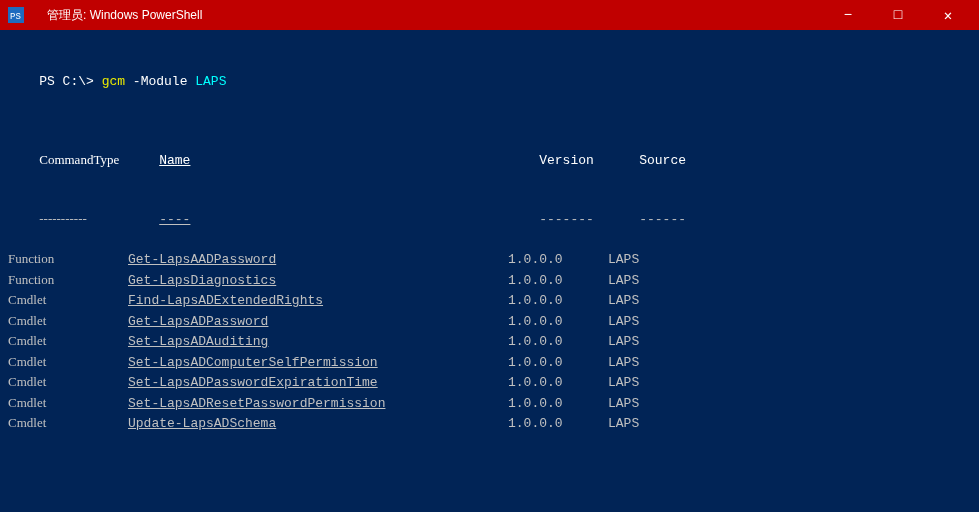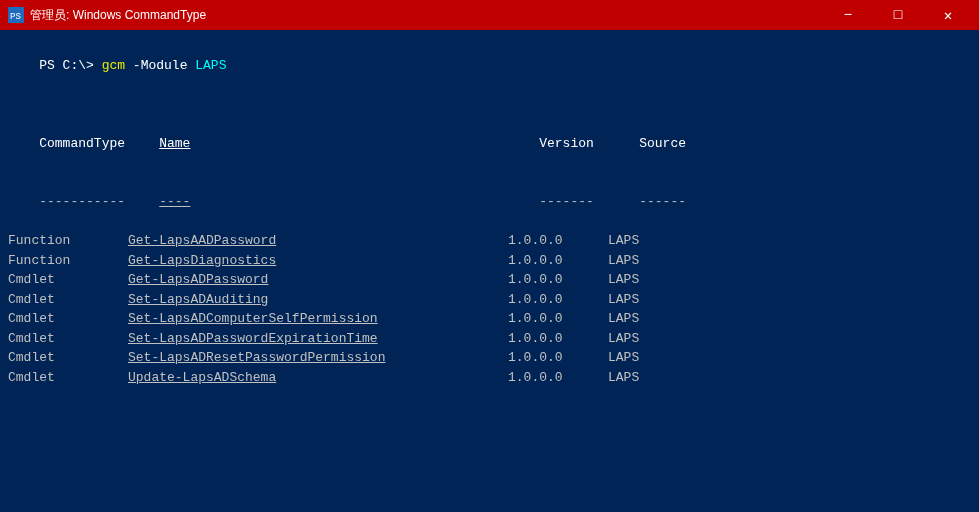--- a/index.html
+++ b/index.html
@@ -10,71 +10,71 @@
       height: 30px;
       display: flex;
       align-items: center;
       padding: 0 8px;
       justify-content: space-between;
       user-select: none;
     }
     .title-bar-left {
       display: flex;
       align-items: center;
-      gap: 6px;
+      gap: 23px;
       color: #fff;
       font-family: 'Microsoft YaHei', sans-serif;
       font-size: 12px;
     }
     .title-bar-controls {
       display: flex;
       gap: 4px;
     }
     .title-btn {
       width: 46px; height: 30px;
       display: flex; align-items: center; justify-content: center;
       color: #fff;
       font-size: 14px;
       cursor: pointer;
     }
 
     .terminal {
       background: #012456;
       width: 979px;
       height: 482px;
-      padding: 6px 8px;
+      padding: 22px 8px;
       overflow: hidden;
       color: #c0c0c0;
       line-height: 1.5;
       font-size: 13px;
     }
 
     .line { white-space: pre; }
     .white { color: #ffffff; }
     .yellow { color: #eaea00; }
     .cyan { color: #00ffff; }
 
-    .col-type { display: inline-block; width: 120px; }
+    .col-type { display: inline-block; width: 120px; font-family: Liberation Serif, serif; }
     .col-name { display: inline-block; width: 380px; text-decoration: underline; }
     .col-ver  { display: inline-block; width: 100px; }
     .col-src  { display: inline-block; }
 
     .divider { color: #c0c0c0; }
   </style>
 </head>
 <body>
 
 <div class="title-bar">
   <div class="title-bar-left">
 
     <svg width="16" height="16" viewBox="0 0 16 16">
       <rect width="16" height="16" fill="#1e6bbf"></rect>
       <text x="2" y="12" font-size="9" fill="white" font-family="Courier New">PS</text>
     </svg>
-    <span>管理员: Windows CommandType</span>
+    <span>管理员: Windows PowerShell</span>
   </div>
   <div class="title-bar-controls">
     <div class="title-btn">−</div>
     <div class="title-btn">□</div>
     <div class="title-btn close">✕</div>
   </div>
 </div>
 
 <div class="terminal">
 
@@ -87,20 +87,21 @@
   <div class="line">
     <span class="white col-type">CommandType</span><span class="white col-name">Name</span><span class="white col-ver">Version</span><span class="white col-src">Source</span>
   </div>
   <div class="line divider">
     <span class="col-type">-----------</span><span class="col-name">----</span><span class="col-ver">-------</span><span class="col-src">------</span>
   </div>
 
   <div id="table-rows">
       <div class="line"><span class="col-type">Function</span><span class="col-name">Get-LapsAADPassword</span><span class="col-ver">1.0.0.0</span><span class="col-src">LAPS</span></div>
       <div class="line"><span class="col-type">Function</span><span class="col-name">Get-LapsDiagnostics</span><span class="col-ver">1.0.0.0</span><span class="col-src">LAPS</span></div>
+      <div class="line"><span class="col-type">Cmdlet</span><span class="col-name">Find-LapsADExtendedRights</span><span class="col-ver">1.0.0.0</span><span class="col-src">LAPS</span></div>
       <div class="line"><span class="col-type">Cmdlet</span><span class="col-name">Get-LapsADPassword</span><span class="col-ver">1.0.0.0</span><span class="col-src">LAPS</span></div>
       <div class="line"><span class="col-type">Cmdlet</span><span class="col-name">Set-LapsADAuditing</span><span class="col-ver">1.0.0.0</span><span class="col-src">LAPS</span></div>
       <div class="line"><span class="col-type">Cmdlet</span><span class="col-name">Set-LapsADComputerSelfPermission</span><span class="col-ver">1.0.0.0</span><span class="col-src">LAPS</span></div>
       <div class="line"><span class="col-type">Cmdlet</span><span class="col-name">Set-LapsADPasswordExpirationTime</span><span class="col-ver">1.0.0.0</span><span class="col-src">LAPS</span></div>
       <div class="line"><span class="col-type">Cmdlet</span><span class="col-name">Set-LapsADResetPasswordPermission</span><span class="col-ver">1.0.0.0</span><span class="col-src">LAPS</span></div>
       <div class="line"><span class="col-type">Cmdlet</span><span class="col-name">Update-LapsADSchema</span><span class="col-ver">1.0.0.0</span><span class="col-src">LAPS</span></div>
     </div>
 
   <div class="line">&nbsp;</div>
   <div class="line">&nbsp;</div>

